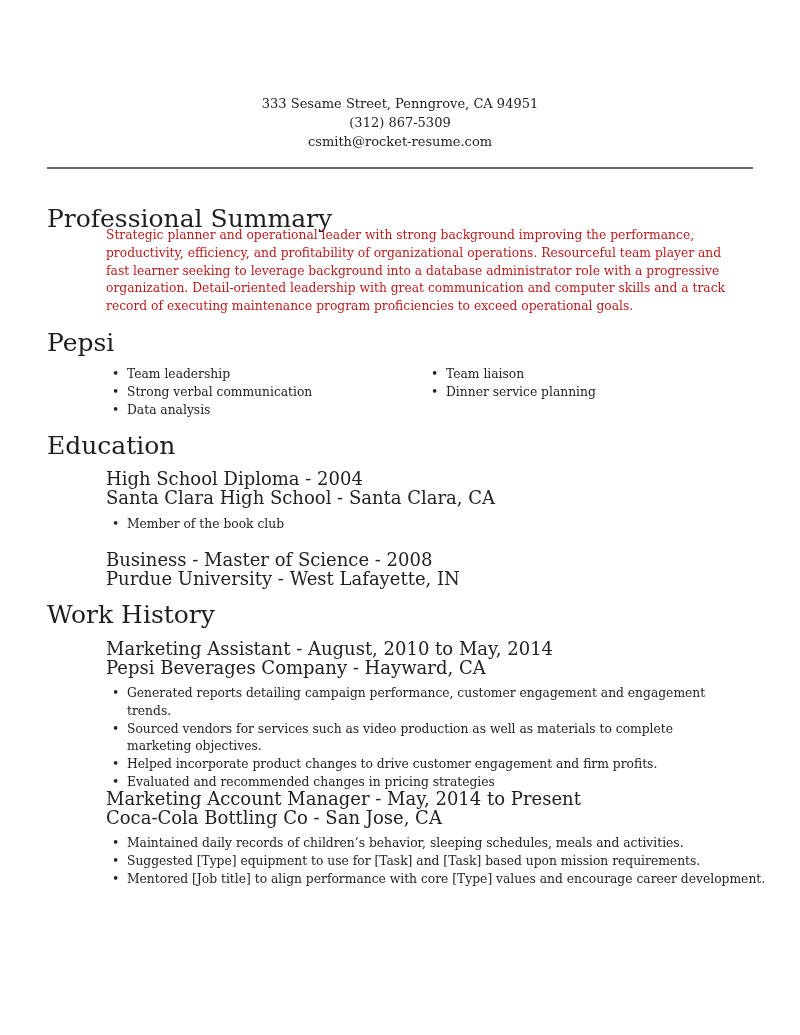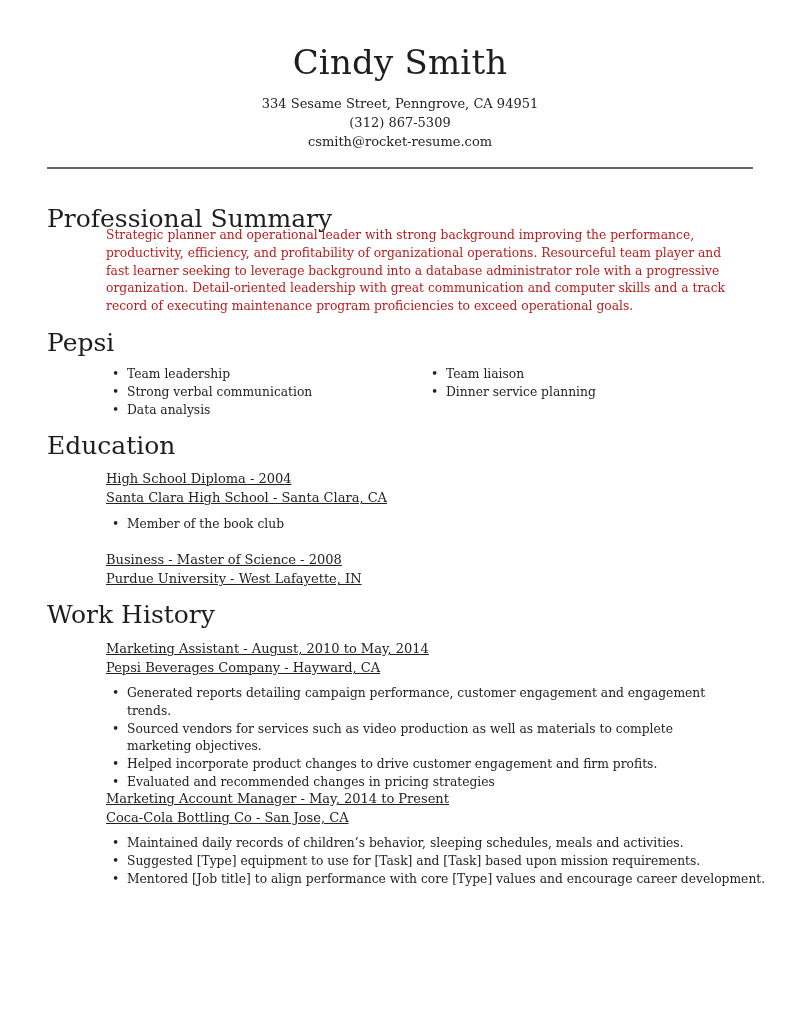--- a/index.html
+++ b/index.html
@@ -30,31 +30,30 @@
   .body-text {
     position: absolute; left: 106px; width: 640px;
     font-size: 12.3px; line-height: 17.8px; color: #b91c1c;
   }
   ul.bullets { list-style: none; margin: 0; padding: 0; }
   ul.bullets li { position: relative; padding-left: 21px; }
   ul.bullets li::before {
     content: "\2022"; position: absolute; left: 6px; top: 0;
   }
   .skills-col { position: absolute; font-size: 12.3px; line-height: 17.8px; }
-  .entry-line { font-size: 13px; line-height: 19px; white-space: nowrap; text-decoration: underline; }
+  .entry-line { font-size: 18px; line-height: 19px; white-space: nowrap; }
   .abs { position: absolute; left: 106px; }
 </style>
 </head>
 <body>
 
 <div class="page">
 
-  <div class="name">Cindy Smith</div>
   <div class="contact">
-    <div>334 Sesame Street, Penngrove, CA 94951</div>
+    <div>333 Sesame Street, Penngrove, CA 94951</div>
     <div>(312) 867-5309</div>
     <div>csmith@rocket-resume.com</div>
   </div>
   <div class="divider"></div>
 
   <div class="section-title" style="top:204px;">Professional Summary</div>
   <div class="body-text" style="top:227px;">Strategic planner and operational leader with strong background improving the performance, productivity, efficiency, and profitability of organizational operations. Resourceful team player and fast learner seeking to leverage background into a database administrator role with a progressive organization. Detail-oriented leadership with great communication and computer skills and a track record of executing maintenance program proficiencies to exceed operational goals.</div>
 
   <div class="section-title" style="top:328px;">Pepsi</div>
   <ul class="bullets skills-col" style="left:106px; top:366px; width:300px;">

